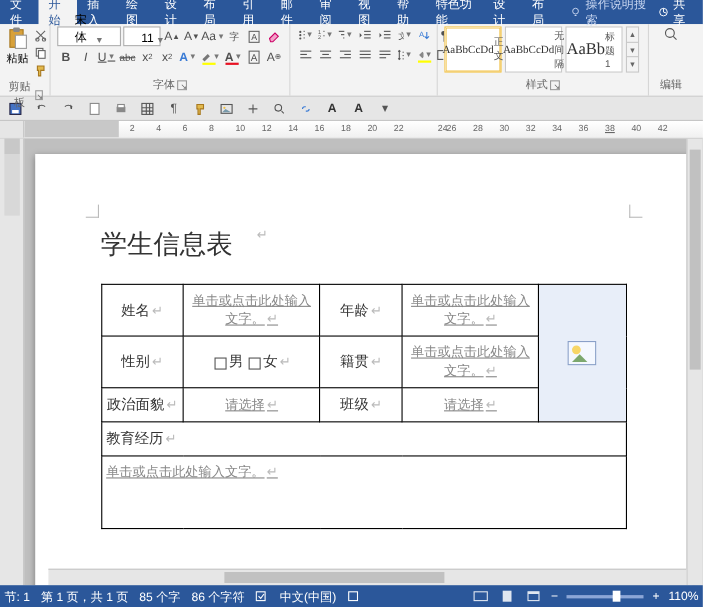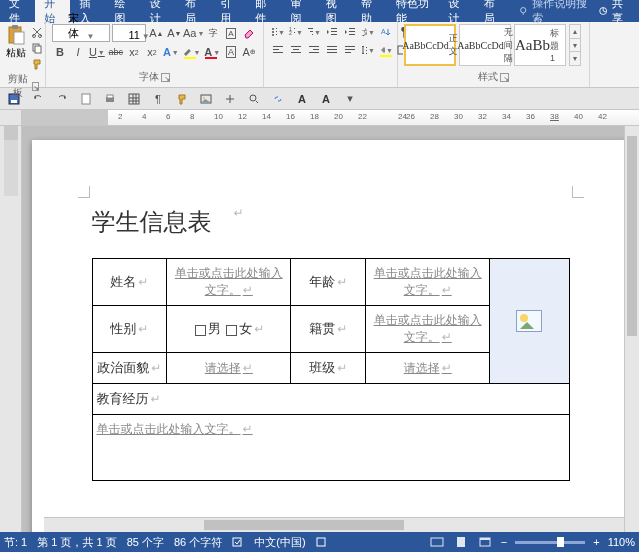--- a/index.html
+++ b/index.html
@@ -359,20 +359,33 @@
           <div>▾</div>
           <div>▾</div>
         </div>
     </div>
     <div class="group-lbl">
         <span>样式</span>
         <span class="dlgl"></span>
       </div>
   </div>
 
+  <div class="group edit-group" style="width:40px;border-right:none">
+    <div class="edit-top">
+      <div>
+          <svg width="14" height="14" viewBox="0 0 14 14">
+            <circle cx="6" cy="6" r="4" fill="none" stroke="#555"></circle>
+            <path d="M9 9l3 3" stroke="#555"></path>
+          </svg>
+        </div>
+    </div>
+    <div class="group-lbl">
+        <span>编辑</span>
+      </div>
+  </div>
 </div>
 
 <div class="qat">
   <div class="q">
       <svg width="12" height="12">
         <rect x="1" y="1" width="10" height="10" fill="#4573c4" stroke="#224"></rect>
         <rect x="3" y="7" width="6" height="3" fill="#fff"></rect>
       </svg>
     </div>
   <div class="q">

